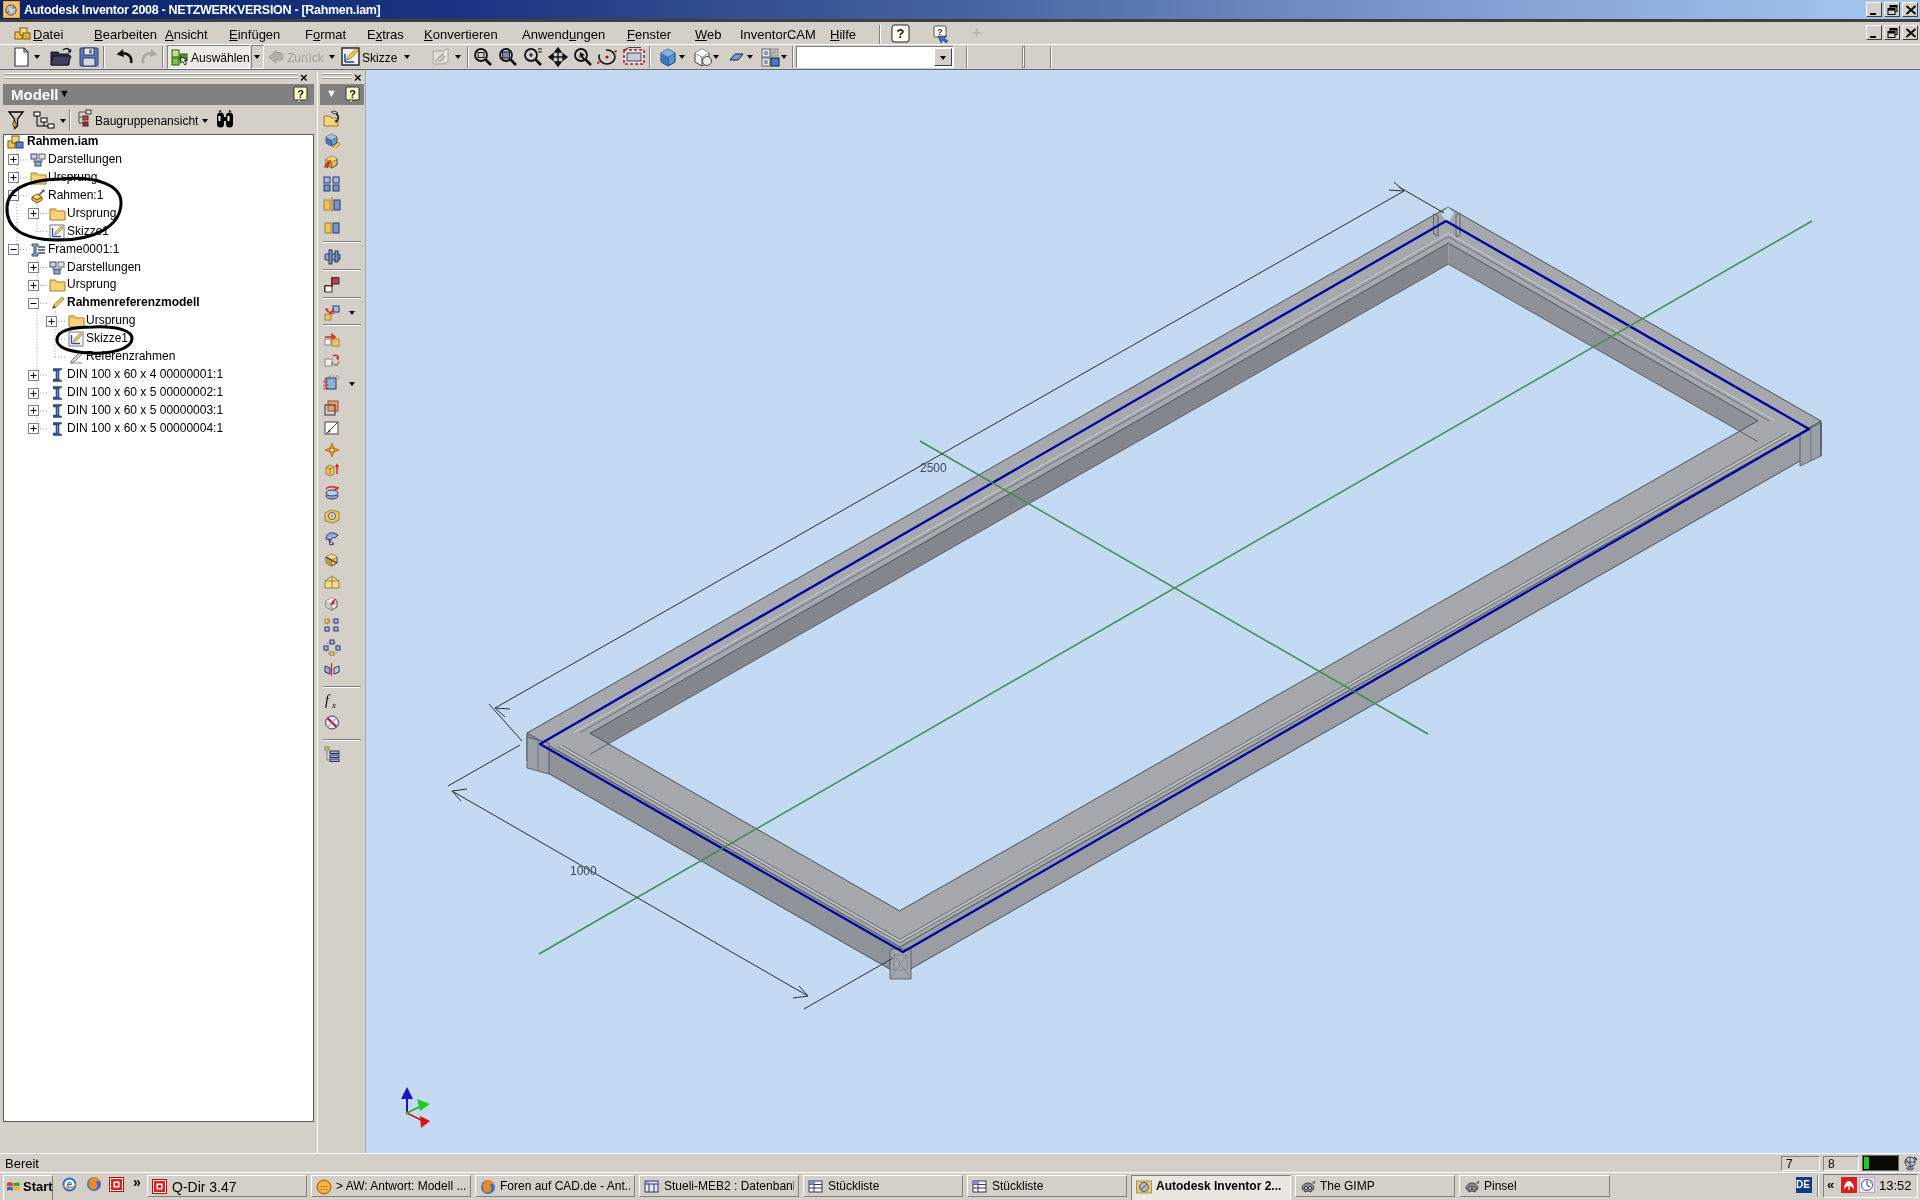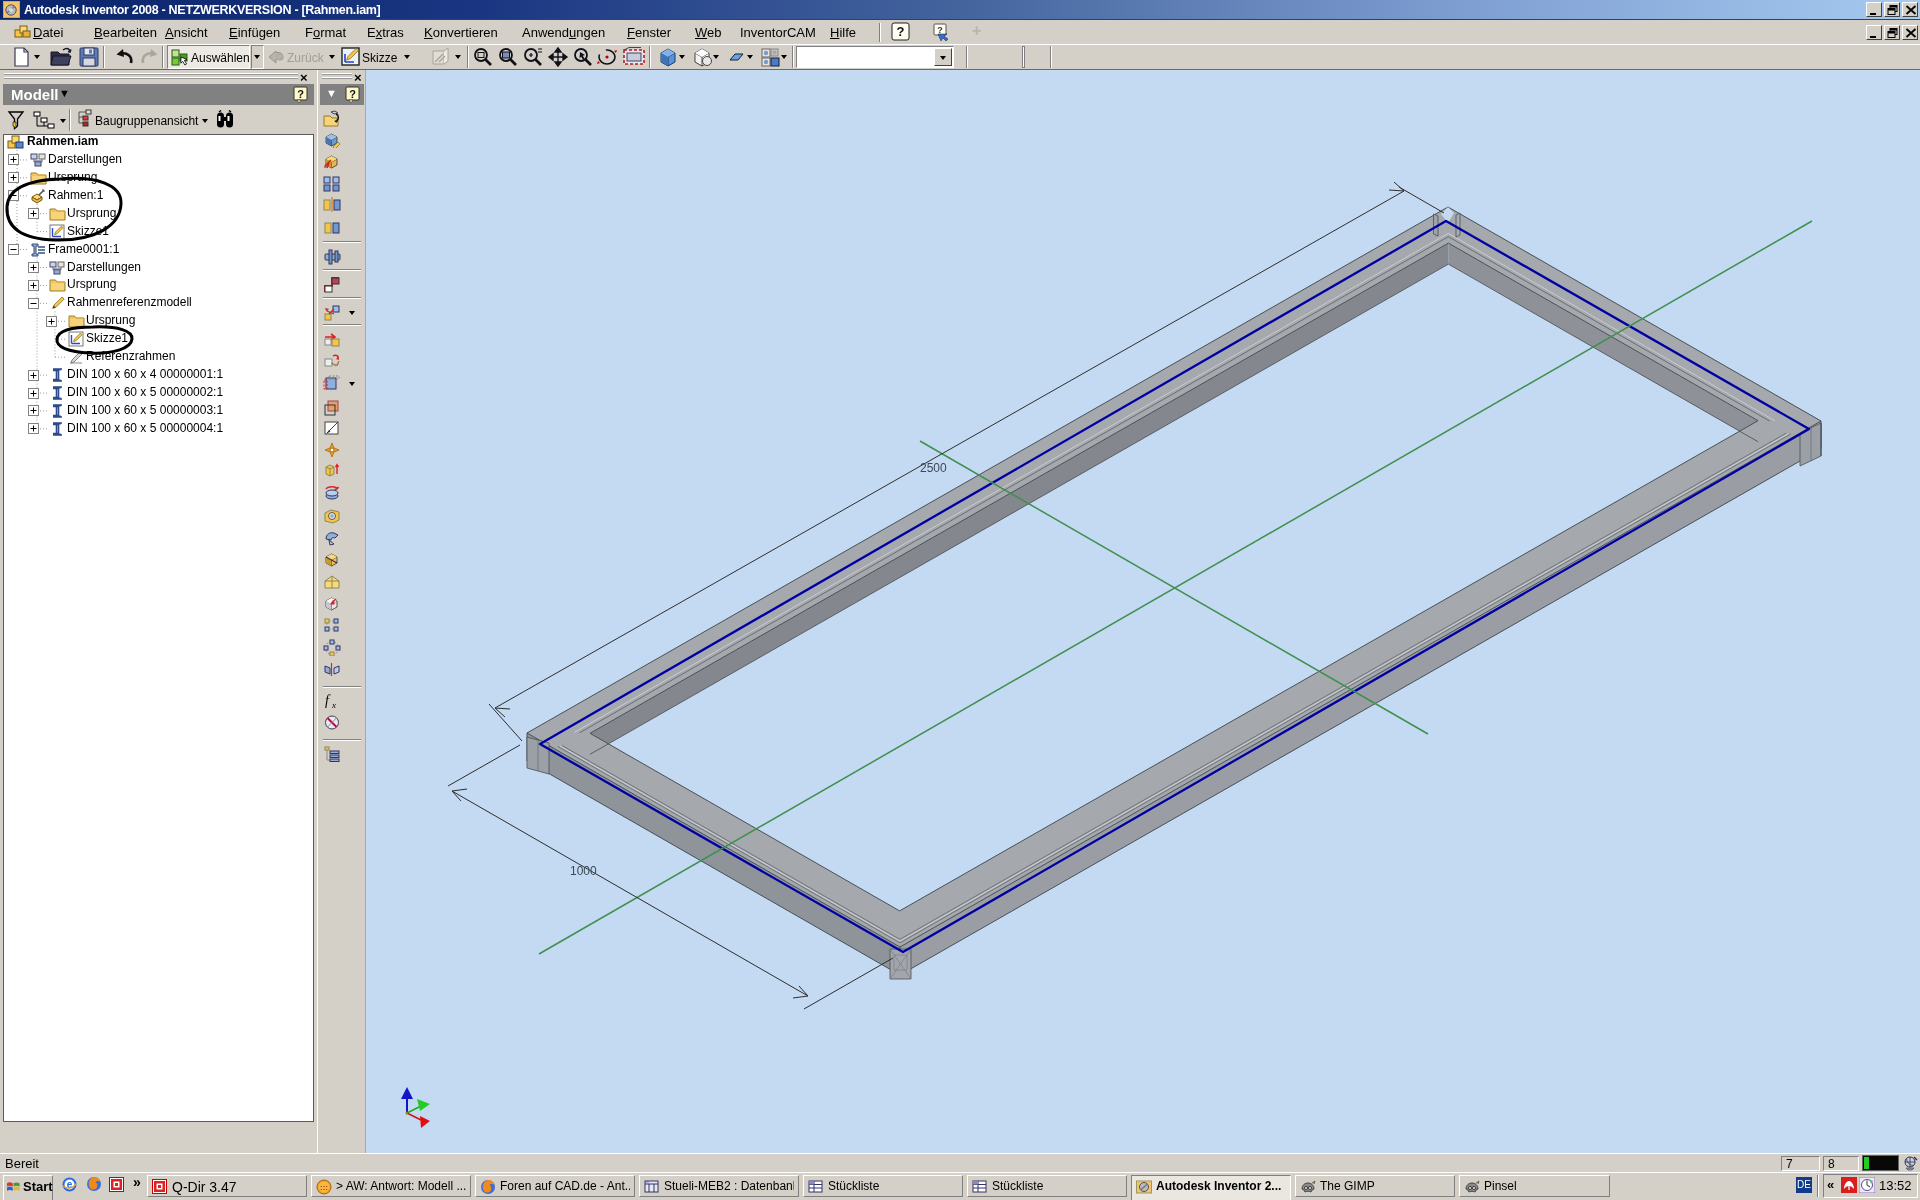--- a/index.html
+++ b/index.html
@@ -30,21 +30,21 @@
     <div class="abs btn3" style="left:18px;top:0;width:16px;height:15px;line-height:11px;text-align:center"><svg width="16" height="15" viewBox="0 0 16 15">
         <rect x="5" y="2.5" width="7" height="6" fill="none" stroke="#000" stroke-width="1"></rect>
         <rect x="5" y="2.5" width="7" height="2" fill="#000"></rect>
         <rect x="3" y="5.5" width="7" height="6" fill="#d4d0c8" stroke="#000" stroke-width="1"></rect>
         <rect x="3" y="5.5" width="7" height="2" fill="#000"></rect>
       </svg></div>
     <div class="abs btn3" style="left:36px;top:0;width:16px;height:15px;line-height:11px;text-align:center"><svg width="16" height="15" viewBox="0 0 16 15">
         <path d="M3.5 3 L12.5 11 M12.5 3 L3.5 11" stroke="#000" stroke-width="1.8"></path>
       </svg></div>
   </div>
-<div class="abs" style="left:0;top:19px;width:1920px;height:25px;background:#d4d0c8;border-top:1px solid #404040;font-size:13px;color:#000">
+<div class="abs" style="left:0;top:19px;width:1920px;height:25px;background:#d4d0c8;border-top:3px solid #404040;font-size:13px;color:#000">
 <svg class="abs" style="left:14px;top:3px" width="17" height="17" viewBox="0 0 17 17">
       <rect x="1" y="7" width="7" height="7" fill="#f6c44a" stroke="#7a5b10"></rect>
       <rect x="6" y="3" width="7" height="7" fill="#f9d97c" stroke="#7a5b10"></rect>
       <rect x="9" y="8" width="7" height="6" fill="#e8b23a" stroke="#7a5b10"></rect>
     </svg>
 <span class="abs" style="left:33px;top:5px"><u>D</u>atei</span>
     <span class="abs" style="left:94px;top:5px"><u>B</u>earbeiten</span>
     <span class="abs" style="left:165px;top:5px"><u>A</u>nsicht</span>
     <span class="abs" style="left:229px;top:5px"><u>E</u>infügen</span>
     <span class="abs" style="left:305px;top:5px">F<u>o</u>rmat</span>
@@ -414,21 +414,21 @@
     </svg></div>
 <span class="abs" style="left:67px;top:277px;font-size:12px;font-weight:normal;color:#000;white-space:nowrap">Ursprung</span>
 <svg class="abs" style="left:28px;top:298px" width="11" height="11" viewBox="0 0 11 11">
     <rect x="0.5" y="0.5" width="10" height="10" fill="#fff" stroke="#848484"></rect>
     <path d="M2.5 5.5 h6" stroke="#000"></path>
   </svg>
 <div class="abs" style="left:49px;top:295px;width:17px;height:16px"><svg width="17" height="16" viewBox="0 0 17 16">
       <path d="M13 2 L5 10 l-1.3 3.4 3.4 -1.3 L15.2 4 z" fill="#f2c94c" stroke="#8a6d1a" stroke-width="0.8"></path>
       <path d="M3.7 13.4 l1.1 -2.9 1.8 1.8 z" fill="#333"></path>
     </svg></div>
-<span class="abs" style="left:67px;top:295px;font-size:12px;font-weight:normal;color:#000;white-space:nowrap">Rahmenreferenzmodell</span>
+<span class="abs" style="left:67px;top:295px;font-size:12px;font-weight:bold;color:#000;white-space:nowrap">Rahmenreferenzmodell</span>
 <svg class="abs" style="left:46px;top:316px" width="11" height="11" viewBox="0 0 11 11">
     <rect x="0.5" y="0.5" width="10" height="10" fill="#fff" stroke="#848484"></rect>
     <path d="M2.5 5.5 h6 M5.5 2.5 v6" stroke="#000"></path>
   </svg>
 <div class="abs" style="left:68px;top:313px;width:17px;height:16px"><svg width="17" height="16" viewBox="0 0 17 16">
       <path d="M1 3 h5.5 l1.5 2 h8 v9 H1 z" fill="#f7d37a" stroke="#9a7a20"></path>
       <path d="M1 5 h15" stroke="#e7b84a" fill="none"></path>
     </svg></div>
 <span class="abs" style="left:86px;top:313px;font-size:12px;font-weight:normal;color:#000;white-space:nowrap">Ursprung</span>
 <div class="abs" style="left:68px;top:331px;width:17px;height:16px"><svg width="17" height="16" viewBox="0 0 17 16">
@@ -758,21 +758,21 @@
   </div>
 <div class="abs raised" style="left:1459px;top:1175px;width:151px;height:22px;background:#d4d0c8">
     <div class="abs" style="left:4px;top:3px;width:16px;height:16px"><svg width="16" height="16" viewBox="0 0 16 16">
         <path d="M2 10 c0 -4 3 -6 6 -6 c3 0 6 2 6 6 l-2 1 -1 2 c-2 -1 -4 -1 -6 0 l-1 -2 z" fill="#8a8a8a" stroke="#444"></path>
         <circle cx="6" cy="9" r="1.5" fill="#fff" stroke="#333"></circle>
         <circle cx="10" cy="9" r="1.5" fill="#fff" stroke="#333"></circle>
         <path d="M12 4 l3 -2 -1 3" fill="#c8a060" stroke="#665"></path>
       </svg></div>
     <span class="abs" style="left:24px;top:3px;font-size:12px;white-space:nowrap;overflow:hidden;max-width:121px">Pinsel</span>
   </div>
-<div class="abs" style="left:1796px;top:1177px;width:16px;height:16px;background:#123a8a;color:#fff;font-size:10px;font-weight:normal;text-align:center;line-height:16px">DE</div>
+<div class="abs" style="left:1796px;top:1177px;width:16px;height:16px;background:#123a8a;color:#fff;font-size:10px;font-weight:bold;line-height:16px">DE</div>
 <div class="abs sep" style="left:1817px;top:1175px;height:22px"></div>
 <div class="abs sunken" style="left:1823px;top:1174px;width:95px;height:24px"></div>
 <span class="abs" style="left:1827px;top:1177px;font-size:13px;font-weight:bold;color:#000">«</span>
 <svg class="abs" style="left:1841px;top:1177px" width="16" height="16" viewBox="0 0 16 16">
     <rect width="16" height="16" fill="#d81e1e"></rect>
     <path d="M3 12 c0 -5 3 -8 5 -8 c2 0 5 3 5 8 c-1.5 -2 -3 -3 -5 -3 c-2 0 -3.5 1 -5 3 z" fill="#fff"></path>
     <path d="M8 4 v9" stroke="#fff" stroke-width="1.2"></path>
   </svg>
 <svg class="abs" style="left:1859px;top:1177px" width="16" height="16" viewBox="0 0 16 16">
     <rect width="16" height="16" fill="#ece8f8" stroke="#96c"></rect>

